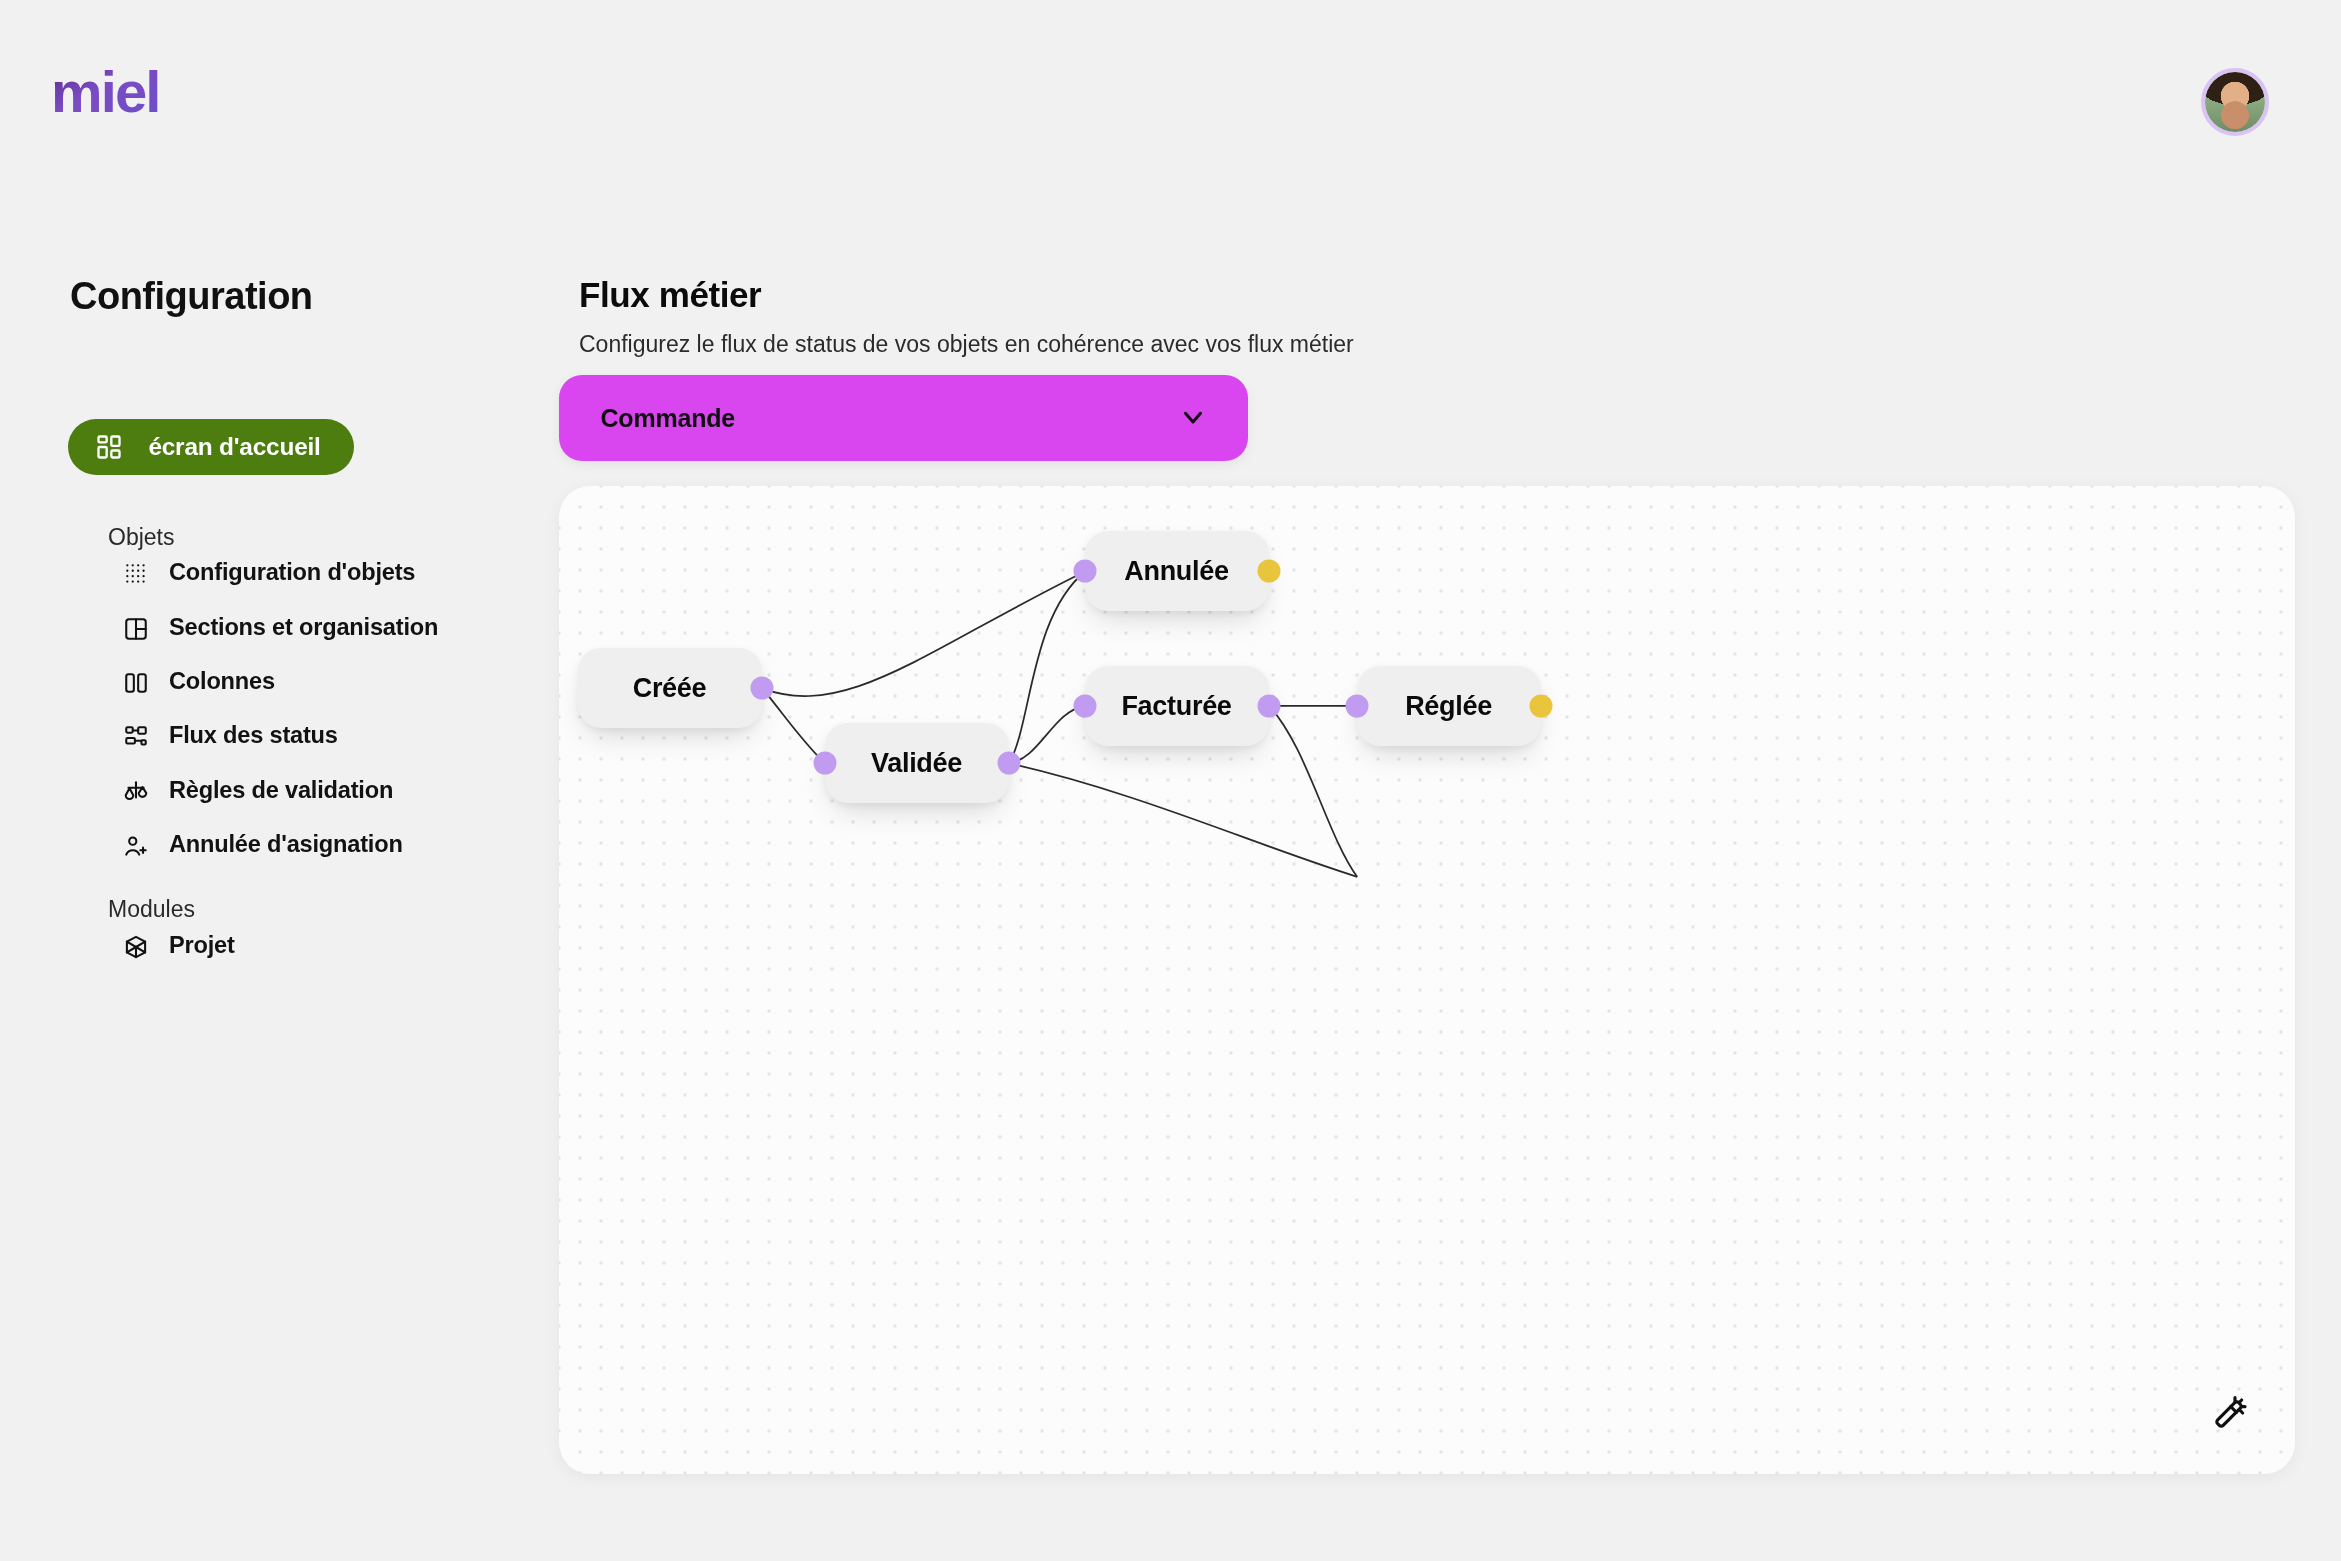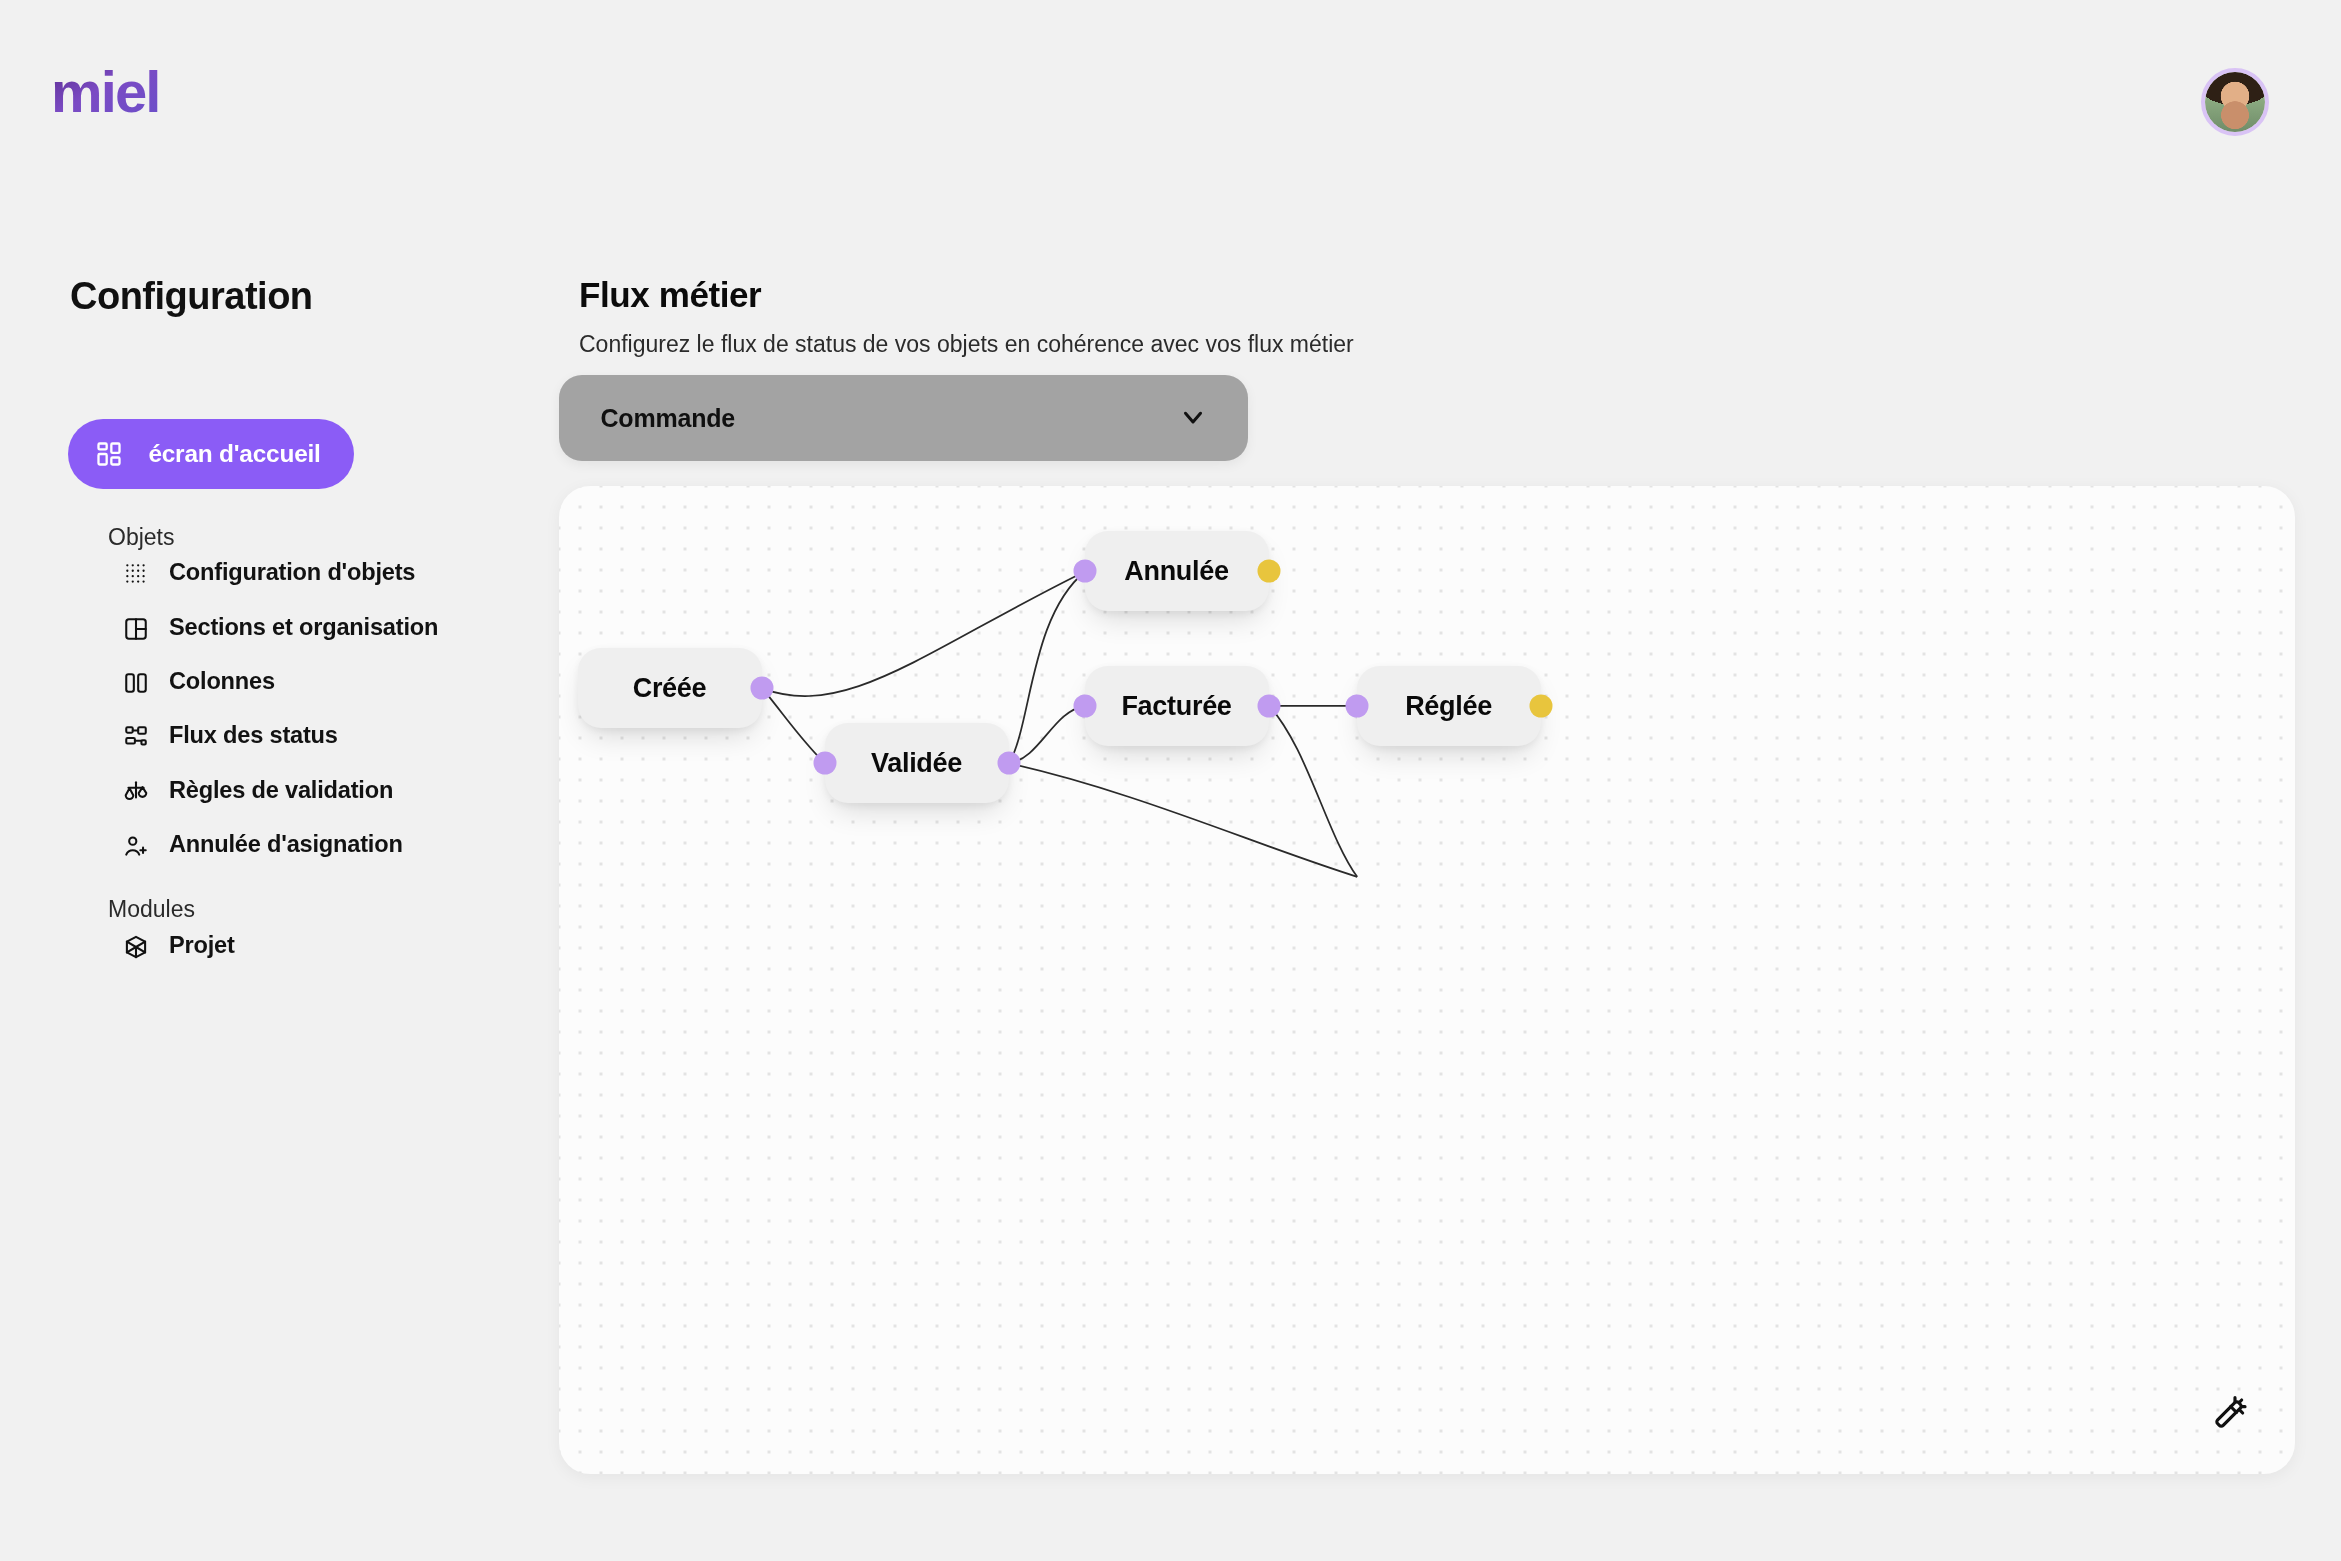--- a/index.html
+++ b/index.html
@@ -72,26 +72,26 @@
     left: 70px; top: 109px;
     font-size: 38px;
     font-weight: 700;
     color: #111;
     letter-spacing: -0.5px;
   }
 
   .nav-pill {
     position: absolute;
     left: 68px; top: 253px;
-    height: 70px;
+    height: 56px;
     padding: 0 33px 0 26px;
     display: flex;
     align-items: center;
     gap: 24.4px;
-    background: #8b5cf6;
+    background: #4d7c0f;
     border-radius: 35px;
     cursor: pointer;
   }
   .nav-pill .pill-label {
     color: #FFFFFF;
     font-size: 24.4px;
     font-weight: 700;
     letter-spacing: -0.2px;
     white-space: nowrap;
   }
@@ -159,21 +159,21 @@
     font-size: 23px;
     color: #2B2B2B;
     font-weight: 400;
   }
 
   .object-select {
     position: absolute;
     left: 17.5px; top: 209px;
     width: 689px;
     height: 86px;
-    background: #a3a3a3;
+    background: #d946ef;
     border-radius: 23px;
     box-shadow: 0 3.5px 12.2px rgba(0,0,0,0.06);
     display: flex;
     align-items: center;
     justify-content: space-between;
     padding: 0 40px 0 42px;
     cursor: pointer;
   }
   .object-select .sel-value {
     font-size: 25px;

